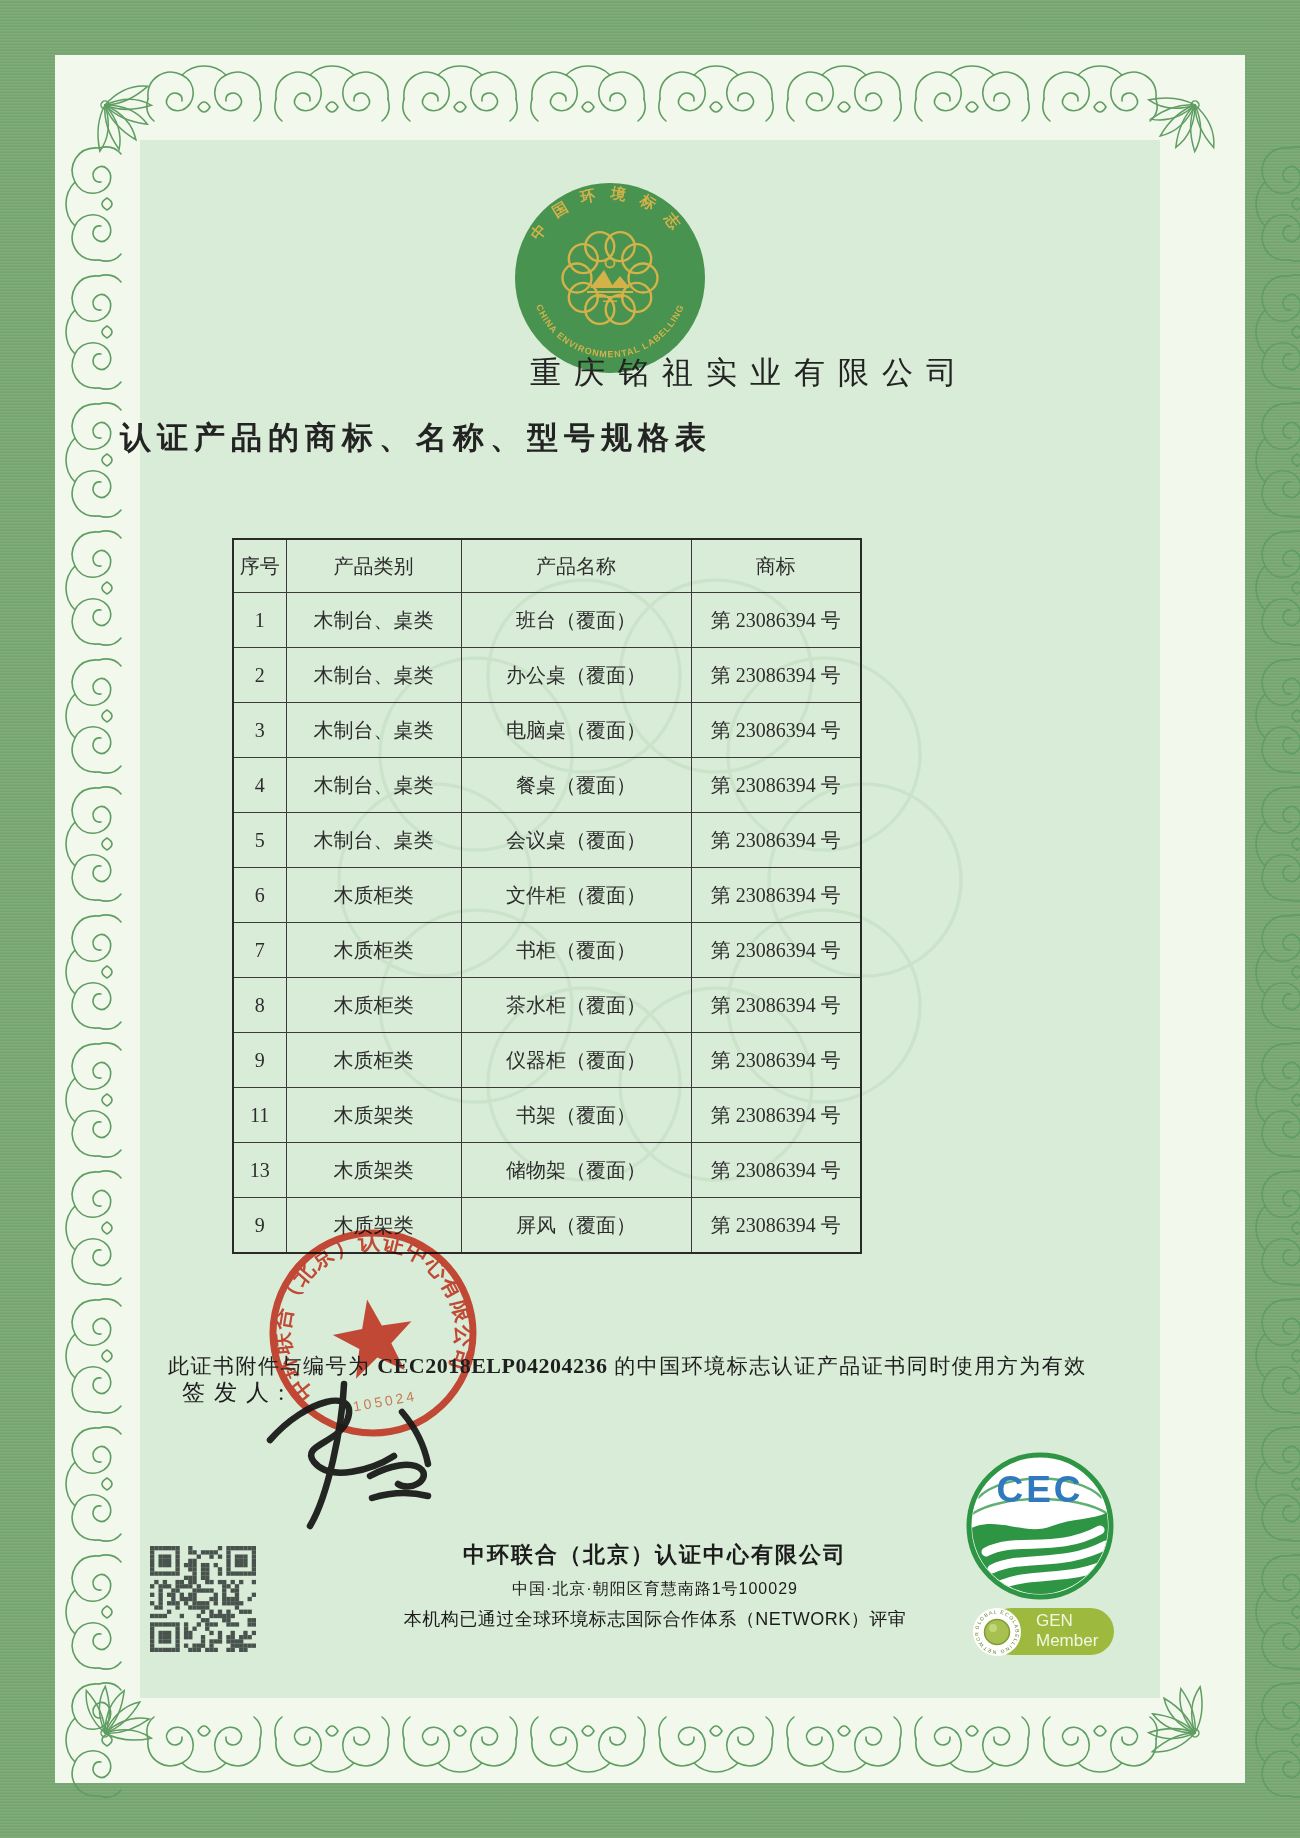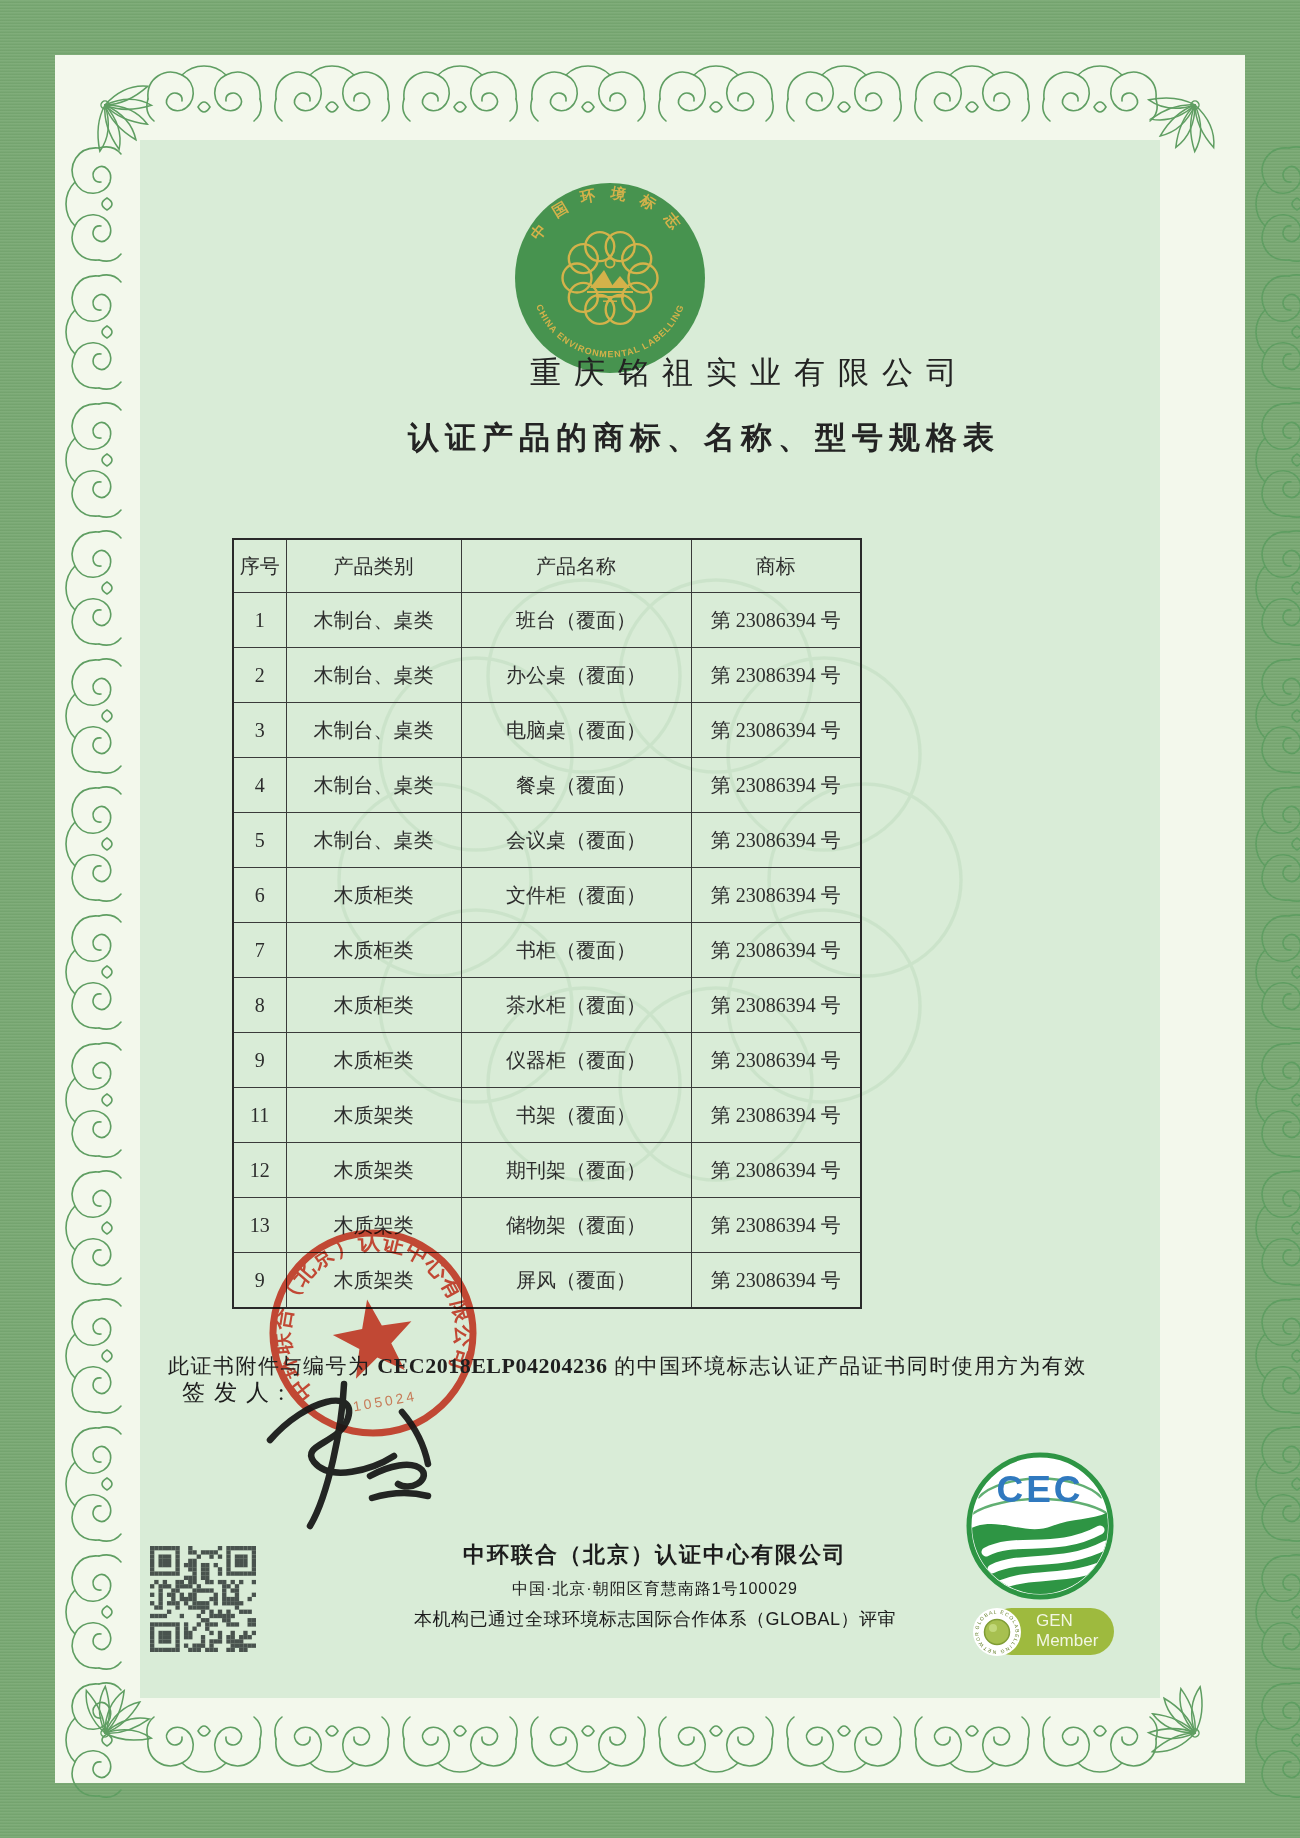--- a/index.html
+++ b/index.html
@@ -8,21 +8,21 @@
     background-image:repeating-linear-gradient(180deg, rgba(255,255,255,.06) 0px, rgba(255,255,255,.06) 1px, rgba(50,85,50,.05) 2px, rgba(50,85,50,.05) 3px);
     font-family:"Liberation Serif",serif;}
   .band{position:absolute;left:55px;top:55px;right:55px;bottom:55px;background:#f3f8ec;}
   .inner{position:absolute;left:140px;top:140px;right:140px;bottom:140px;background:#d9ecd7;}
   #orn,#wm,#emblem,#stampSvg,#sigSvg,#qr,#ceclogo{position:absolute;}
   #orn{left:0;top:0;pointer-events:none;}
   #wm{left:330px;top:560px;opacity:.11;pointer-events:none;}
   #emblem{left:512px;top:180px;}
   .company{position:absolute;left:150px;top:352px;width:820px;text-align:right;
     font-size:31px;font-weight:500;letter-spacing:13px;color:#232323;white-space:nowrap;}
-  .subtitle{position:absolute;left:120px;top:417px;width:880px;text-align:right;
+  .subtitle{position:absolute;left:120px;top:417px;width:880px;text-align:left;
     font-size:31px;font-weight:600;letter-spacing:6px;color:#232323;white-space:nowrap;}
   #products{position:absolute;left:232px;top:538px;width:628px;border-collapse:collapse;
     table-layout:fixed;border:2px solid #2a2a2a;}
   #products th,#products td{border:1px solid #3a3a3a;text-align:center;font-size:20px;
     color:#2d2d2d;font-weight:400;padding:4px;overflow:hidden;white-space:nowrap;}
   #products th{height:44px;}
   #products td{height:46px;}
   #stampSvg{left:262px;top:1222px;mix-blend-mode:multiply;opacity:.9;}
   #sigSvg{left:252px;top:1378px;}
   .validity{position:absolute;left:168px;top:1352px;width:990px;font-size:21px;
@@ -542,26 +542,20 @@
         <tr>
           <td>9</td>
           <td>木质柜类</td>
           <td>仪器柜（覆面）</td>
           <td>第 23086394 号</td>
         </tr>
         <tr>
           <td>11</td>
           <td>木质架类</td>
           <td>书架（覆面）</td>
-          <td>第 23086394 号</td>
-        </tr>
-        <tr>
-          <td>12</td>
-          <td>木质架类</td>
-          <td>期刊架（覆面）</td>
           <td>第 23086394 号</td>
         </tr>
         <tr>
           <td>13</td>
           <td>木质架类</td>
           <td>储物架（覆面）</td>
           <td>第 23086394 号</td>
         </tr>
         <tr>
           <td>9</td>
@@ -900,21 +894,21 @@
       <rect x="15" y="24" width="1.02" height="1.02" fill="#49534e"></rect>
       <rect x="18" y="24" width="1.02" height="1.02" fill="#49534e"></rect>
       <rect x="19" y="24" width="1.02" height="1.02" fill="#49534e"></rect>
       <rect x="21" y="24" width="1.02" height="1.02" fill="#49534e"></rect>
       <rect x="22" y="24" width="1.02" height="1.02" fill="#49534e"></rect>
     </svg>
 
   <div class="footer">
     <p class="org">中环联合（北京）认证中心有限公司</p>
     <p class="addr">中国·北京·朝阳区育慧南路1号100029</p>
-    <p class="note">本机构已通过全球环境标志国际合作体系（GLOBAL）评审</p>
+    <p class="note">本机构已通过全球环境标志国际合作体系（NETWORK）评审</p>
   </div>
 
   <svg id="ceclogo" width="156" height="156" viewBox="0 0 156 156">
     <defs>
         <clipPath id="cclip">
           <circle cx="78" cy="78" r="68"></circle>
         </clipPath>
       </defs>
     <circle cx="78" cy="78" r="71" fill="#ffffff" stroke="#2e9544" stroke-width="5"></circle>
     <g clip-path="url(#cclip)">

